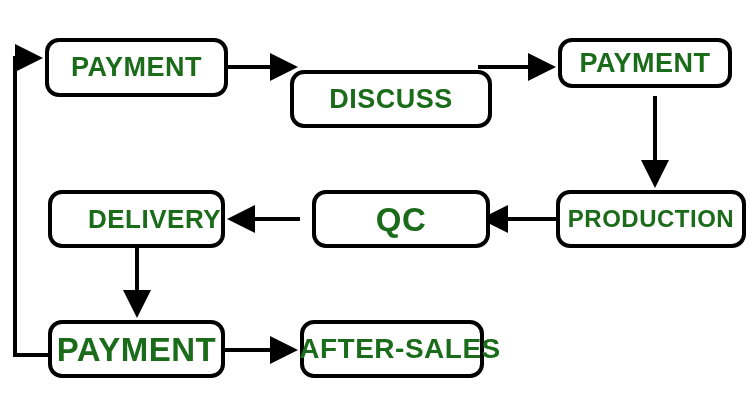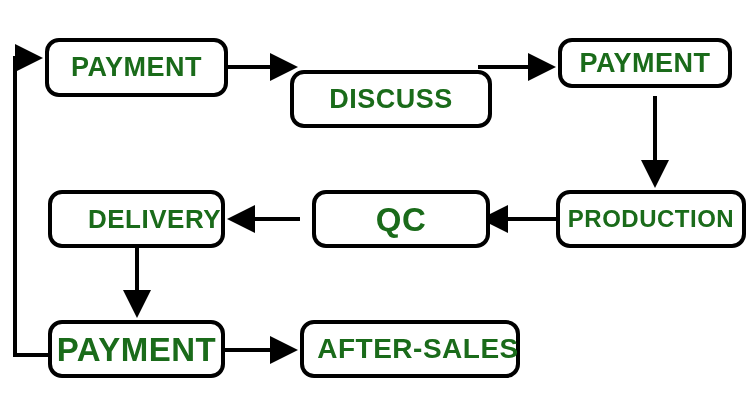--- a/index.html
+++ b/index.html
@@ -48,21 +48,21 @@
   
   #node-inquiry  { left: 45px;  top: 38px;  width: 183px; height: 59px; font-size: 27px; }
   #node-discuss  { left: 290px; top: 38px;  width: 202px; height: 58px; font-size: 27px; margin-top: 32px; }
   #node-payment  { left: 558px; top: 38px;  width: 174px; height: 50px; font-size: 27px; }
   
   #node-delivery { left: 48px;  top: 190px; width: 177px; height: 58px; font-size: 26px; padding-left: 36px; }
   #node-qc       { left: 312px; top: 190px; width: 178px; height: 58px; font-size: 33px; }
   #node-production { left: 556px; top: 190px; width: 190px; height: 58px; font-size: 24px; }
   
   #node-finish       { left: 48px;  top: 320px; width: 177px; height: 58px; font-size: 33px; }
-  #node-aftersales   { left: 300px; top: 320px; width: 220px; height: 58px; font-size: 28px; padding-left: 16px; }
+  #node-aftersales   { left: 300px; top: 320px; width: 184px; height: 58px; font-size: 28px; padding-left: 16px; }
 </style>
 </head>
 <body>
 
 <div id="flow-canvas">
 
   <svg id="flow-svg" viewBox="0 0 750 400" xmlns="http://www.w3.org/2000/svg">
     <defs>
       <marker id="arrowhead" markerWidth="7" markerHeight="7" refX="6" refY="3.5" orient="auto" markerUnits="strokeWidth">
         <polygon points="0 0, 7 3.5, 0 7" fill="#000000"></polygon>

